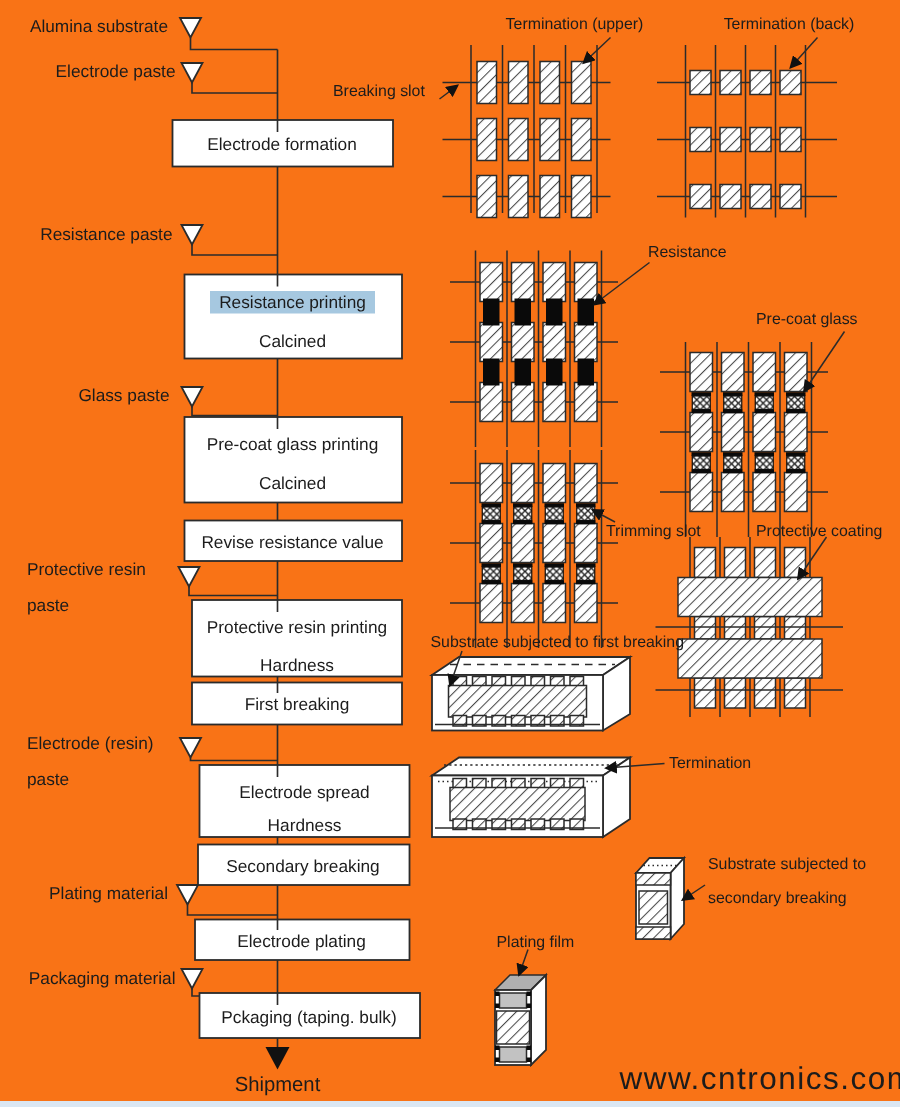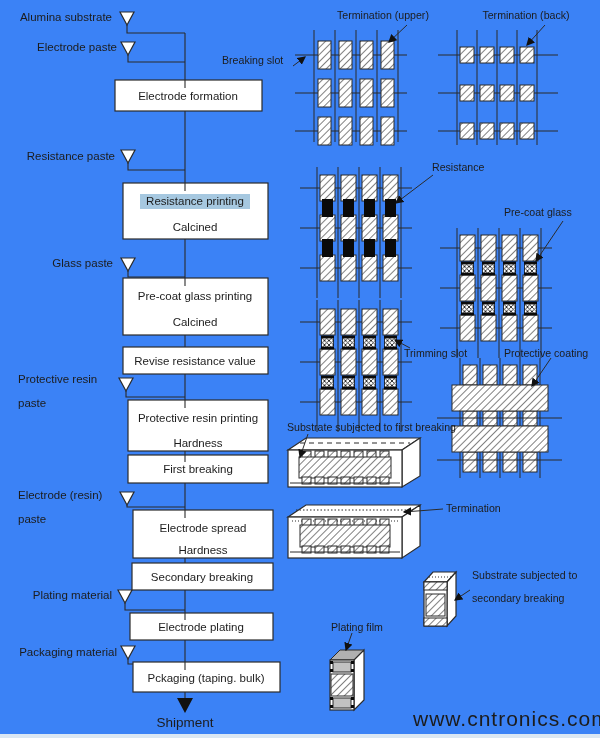--- a/index.html
+++ b/index.html
@@ -1,16 +1,16 @@
 <!DOCTYPE html>
 <html><head>
 <meta charset="utf-8">
 <style>
   html,body{margin:0;padding:0;background:#ffffff;}
-  .stage{width:600px;height:738px;position:relative;background:#3b82f6;overflow:hidden;}
+  .stage{width:600px;height:738px;position:relative;background:#f97316;overflow:hidden;}
   svg{display:block;}
   text{font-family:"Liberation Sans","DejaVu Sans",sans-serif;fill:#1c1c1c;}
   .lbl{font-size:11.5px;}
   .bt{font-size:11.5px;text-anchor:middle;}
   .ann{font-size:10.6px;}
   .mid{text-anchor:middle;}
   .end{text-anchor:end;}
   .ship{font-size:13.5px;text-anchor:middle;}
   .wm{font-size:21px;letter-spacing:1px;}
   .ln{stroke:#2b2b2b;stroke-width:1.1;fill:none;}

